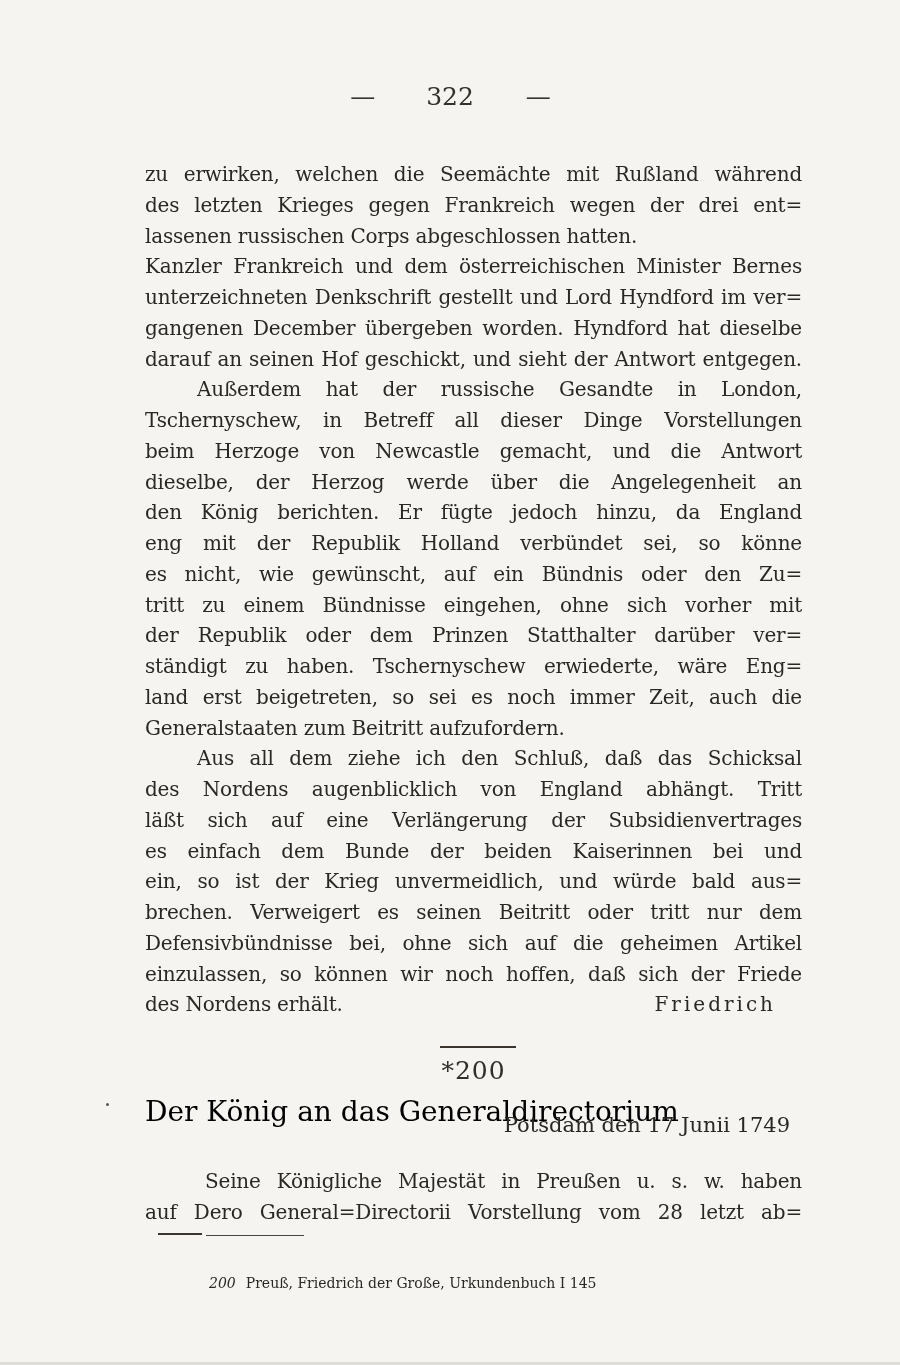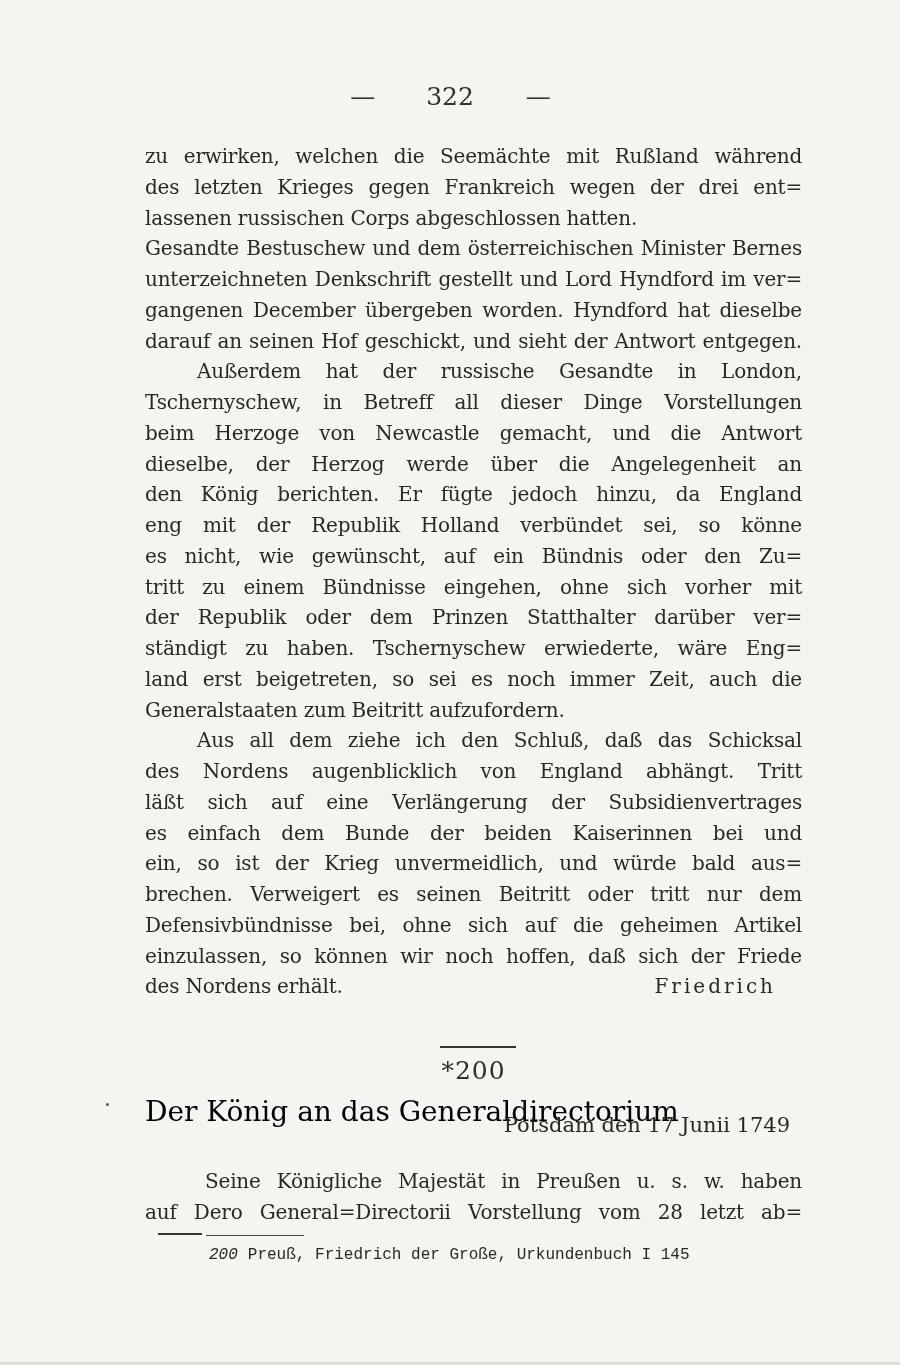--- a/index.html
+++ b/index.html
@@ -27,21 +27,21 @@
     justify-content: center;
     align-items: center;
     gap: 52px;
     font-size: 25px;
     color: #35322c;
   }
   .pagehead .dash { letter-spacing: -1px; }
   
   .letter {
     position: absolute;
-    top: 141px;
+    top: 159px;
     left: 145px;
     width: 657px;
     font-size: 20px;
     line-height: 30.75px;
     letter-spacing: -0.2px;
   }
   .line {
     height: 30.75px;
     overflow: hidden;
     text-align: justify;
@@ -120,28 +120,27 @@
     border-top: 2px solid #3a362f;
   }
   .fnrule .fr2 {
     position: absolute;
     left: 48px; top: 2px;
     width: 98px;
     border-top: 1.5px solid #4a463f;
   }
   .footnote {
     position: absolute;
-    top: 1240px;
+    top: 1268px;
     left: 145px;
     width: 657px;
     padding-left: 64px;
     box-sizing: border-box;
-    font-size: 16px;
+    font-size: 14px;
     line-height: 30px;
-    font-family: Liberation Mono, monospace;
   }
   .fnnum { font-style: italic; margin-right: 10px; }
   .speck {
     position: absolute;
     top: 1103px;
     left: 106px;
     width: 3px;
     height: 3px;
     border-radius: 50%;
     background: #5a564e;
@@ -155,21 +154,21 @@
   <div class="pagehead">
     <span class="dash">—</span>
     <span class="pnum">322</span>
     <span class="dash">—</span>
   </div>
 
   <div class="letter">
     <div class="line">zu erwirken, welchen die Seemächte mit Rußland während</div>
     <div class="line">des letzten Krieges gegen Frankreich wegen der drei ent=</div>
     <div class="line plain">lassenen russischen Corps abgeschlossen hatten.</div>
-    <div class="line">Gesandte Bestuschew und dem österreichischen Minister Bernes</div>
+    <div class="line">Kanzler Frankreich und dem österreichischen Minister Bernes</div>
     <div class="line">unterzeichneten Denkschrift gestellt und Lord Hyndford im ver=</div>
     <div class="line">gangenen December übergeben worden. Hyndford hat dieselbe</div>
     <div class="line">darauf an seinen Hof geschickt, und sieht der Antwort entgegen.</div>
     <div class="line ind52">Außerdem hat der russische Gesandte in London,</div>
     <div class="line">Tschernyschew, in Betreff all dieser Dinge Vorstellungen</div>
     <div class="line">beim Herzoge von Newcastle gemacht, und die Antwort</div>
     <div class="line">dieselbe, der Herzog werde über die Angelegenheit an</div>
     <div class="line">den König berichten. Er fügte jedoch hinzu, da England</div>
     <div class="line">eng mit der Republik Holland verbündet sei, so könne</div>
     <div class="line">es nicht, wie gewünscht, auf ein Bündnis oder den Zu=</div>

